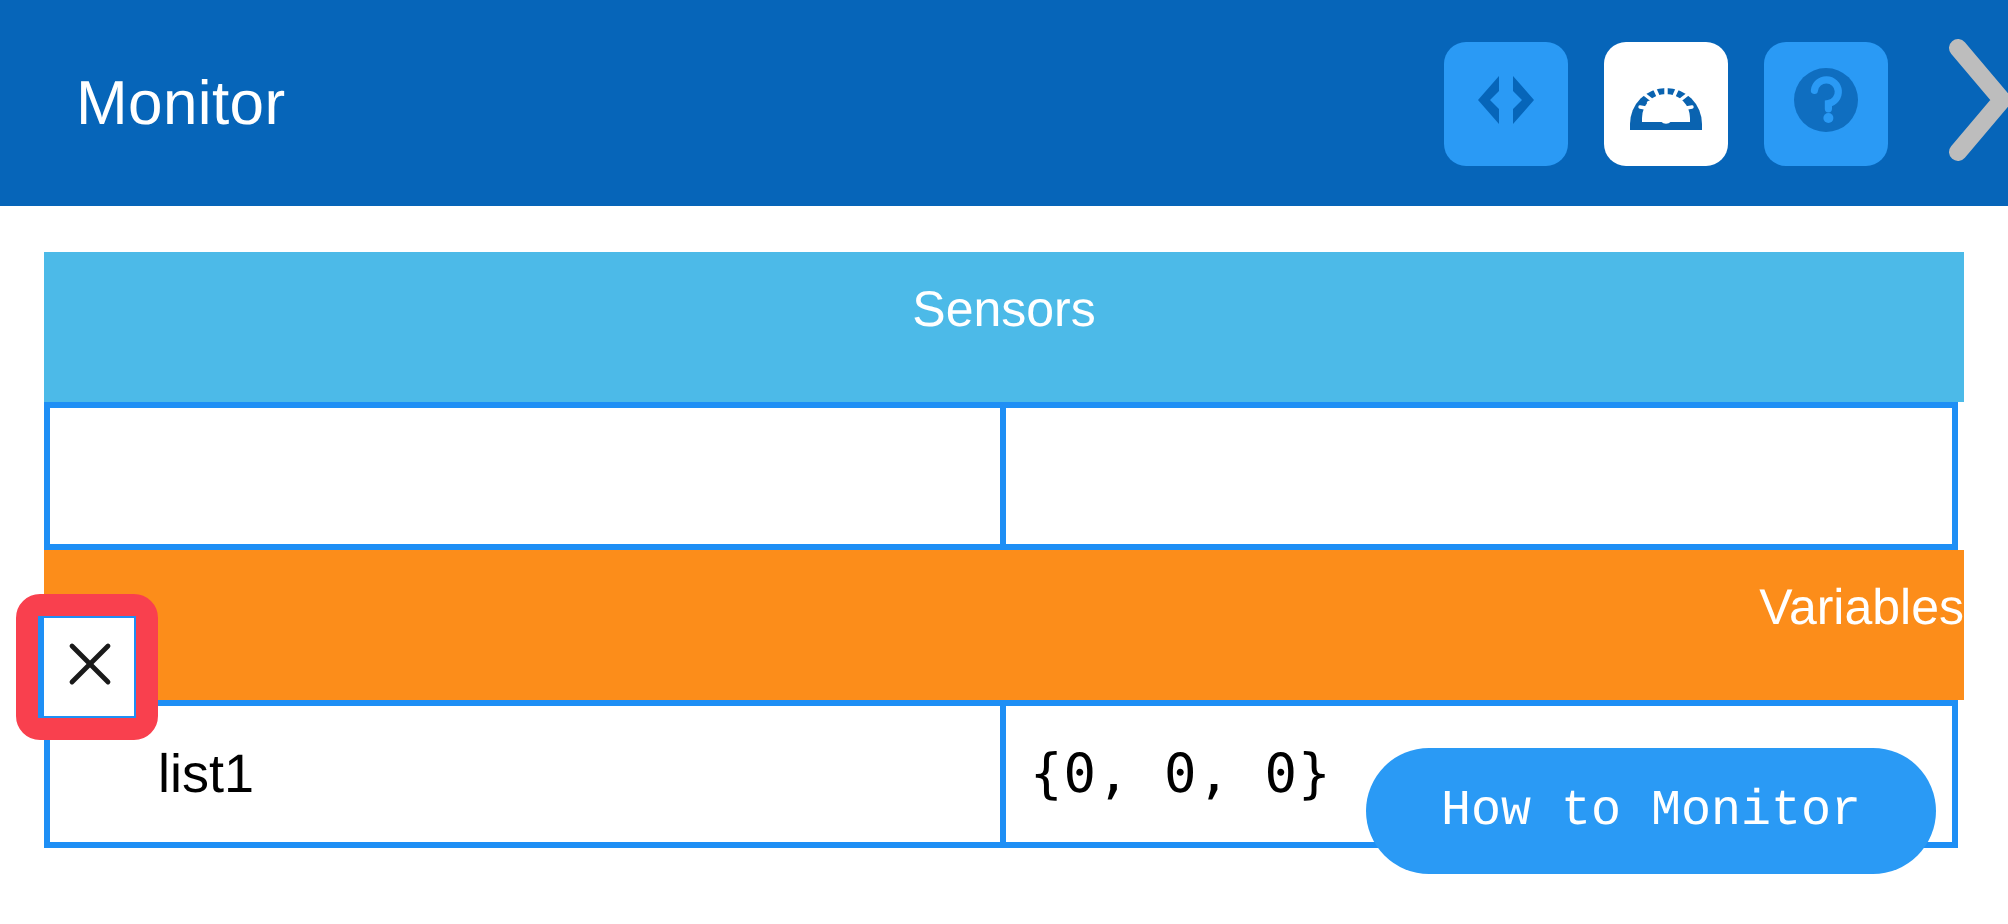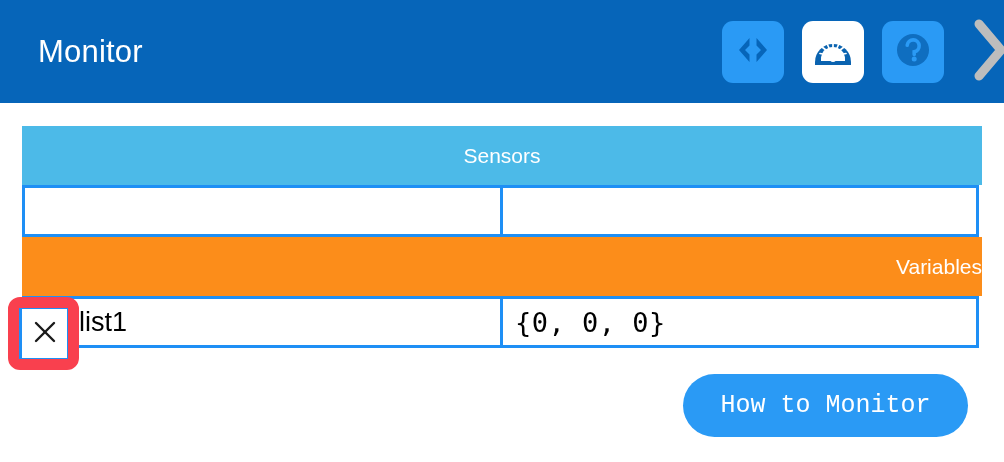--- a/index.html
+++ b/index.html
@@ -84,39 +84,39 @@
   }
 
   
   .table {
     position: absolute;
     left: 22px;
     top: 126px;
     width: 960px;
   }
   .section-header {
-    height: 59px;
+    height: 75px;
     line-height: 59px;
     text-align: center;
     color: #ffffff;
-    font-size: 21px;
+    font-size: 25px;
     font-weight: 400;
     box-sizing: border-box;
   }
   .section-header.sensors {
     background: #4cbae8;
   }
   .section-header.variables {
     background: #fc8d1a;
     text-align: right;
   }
 
   .row {
     display: flex;
-    height: 52px;
+    height: 74px;
     box-sizing: border-box;
   }
   .cell {
     box-sizing: border-box;
     border: 3px solid #1e8ff5;
     background: #ffffff;
     display: flex;
     align-items: center;
     overflow: hidden;
   }

